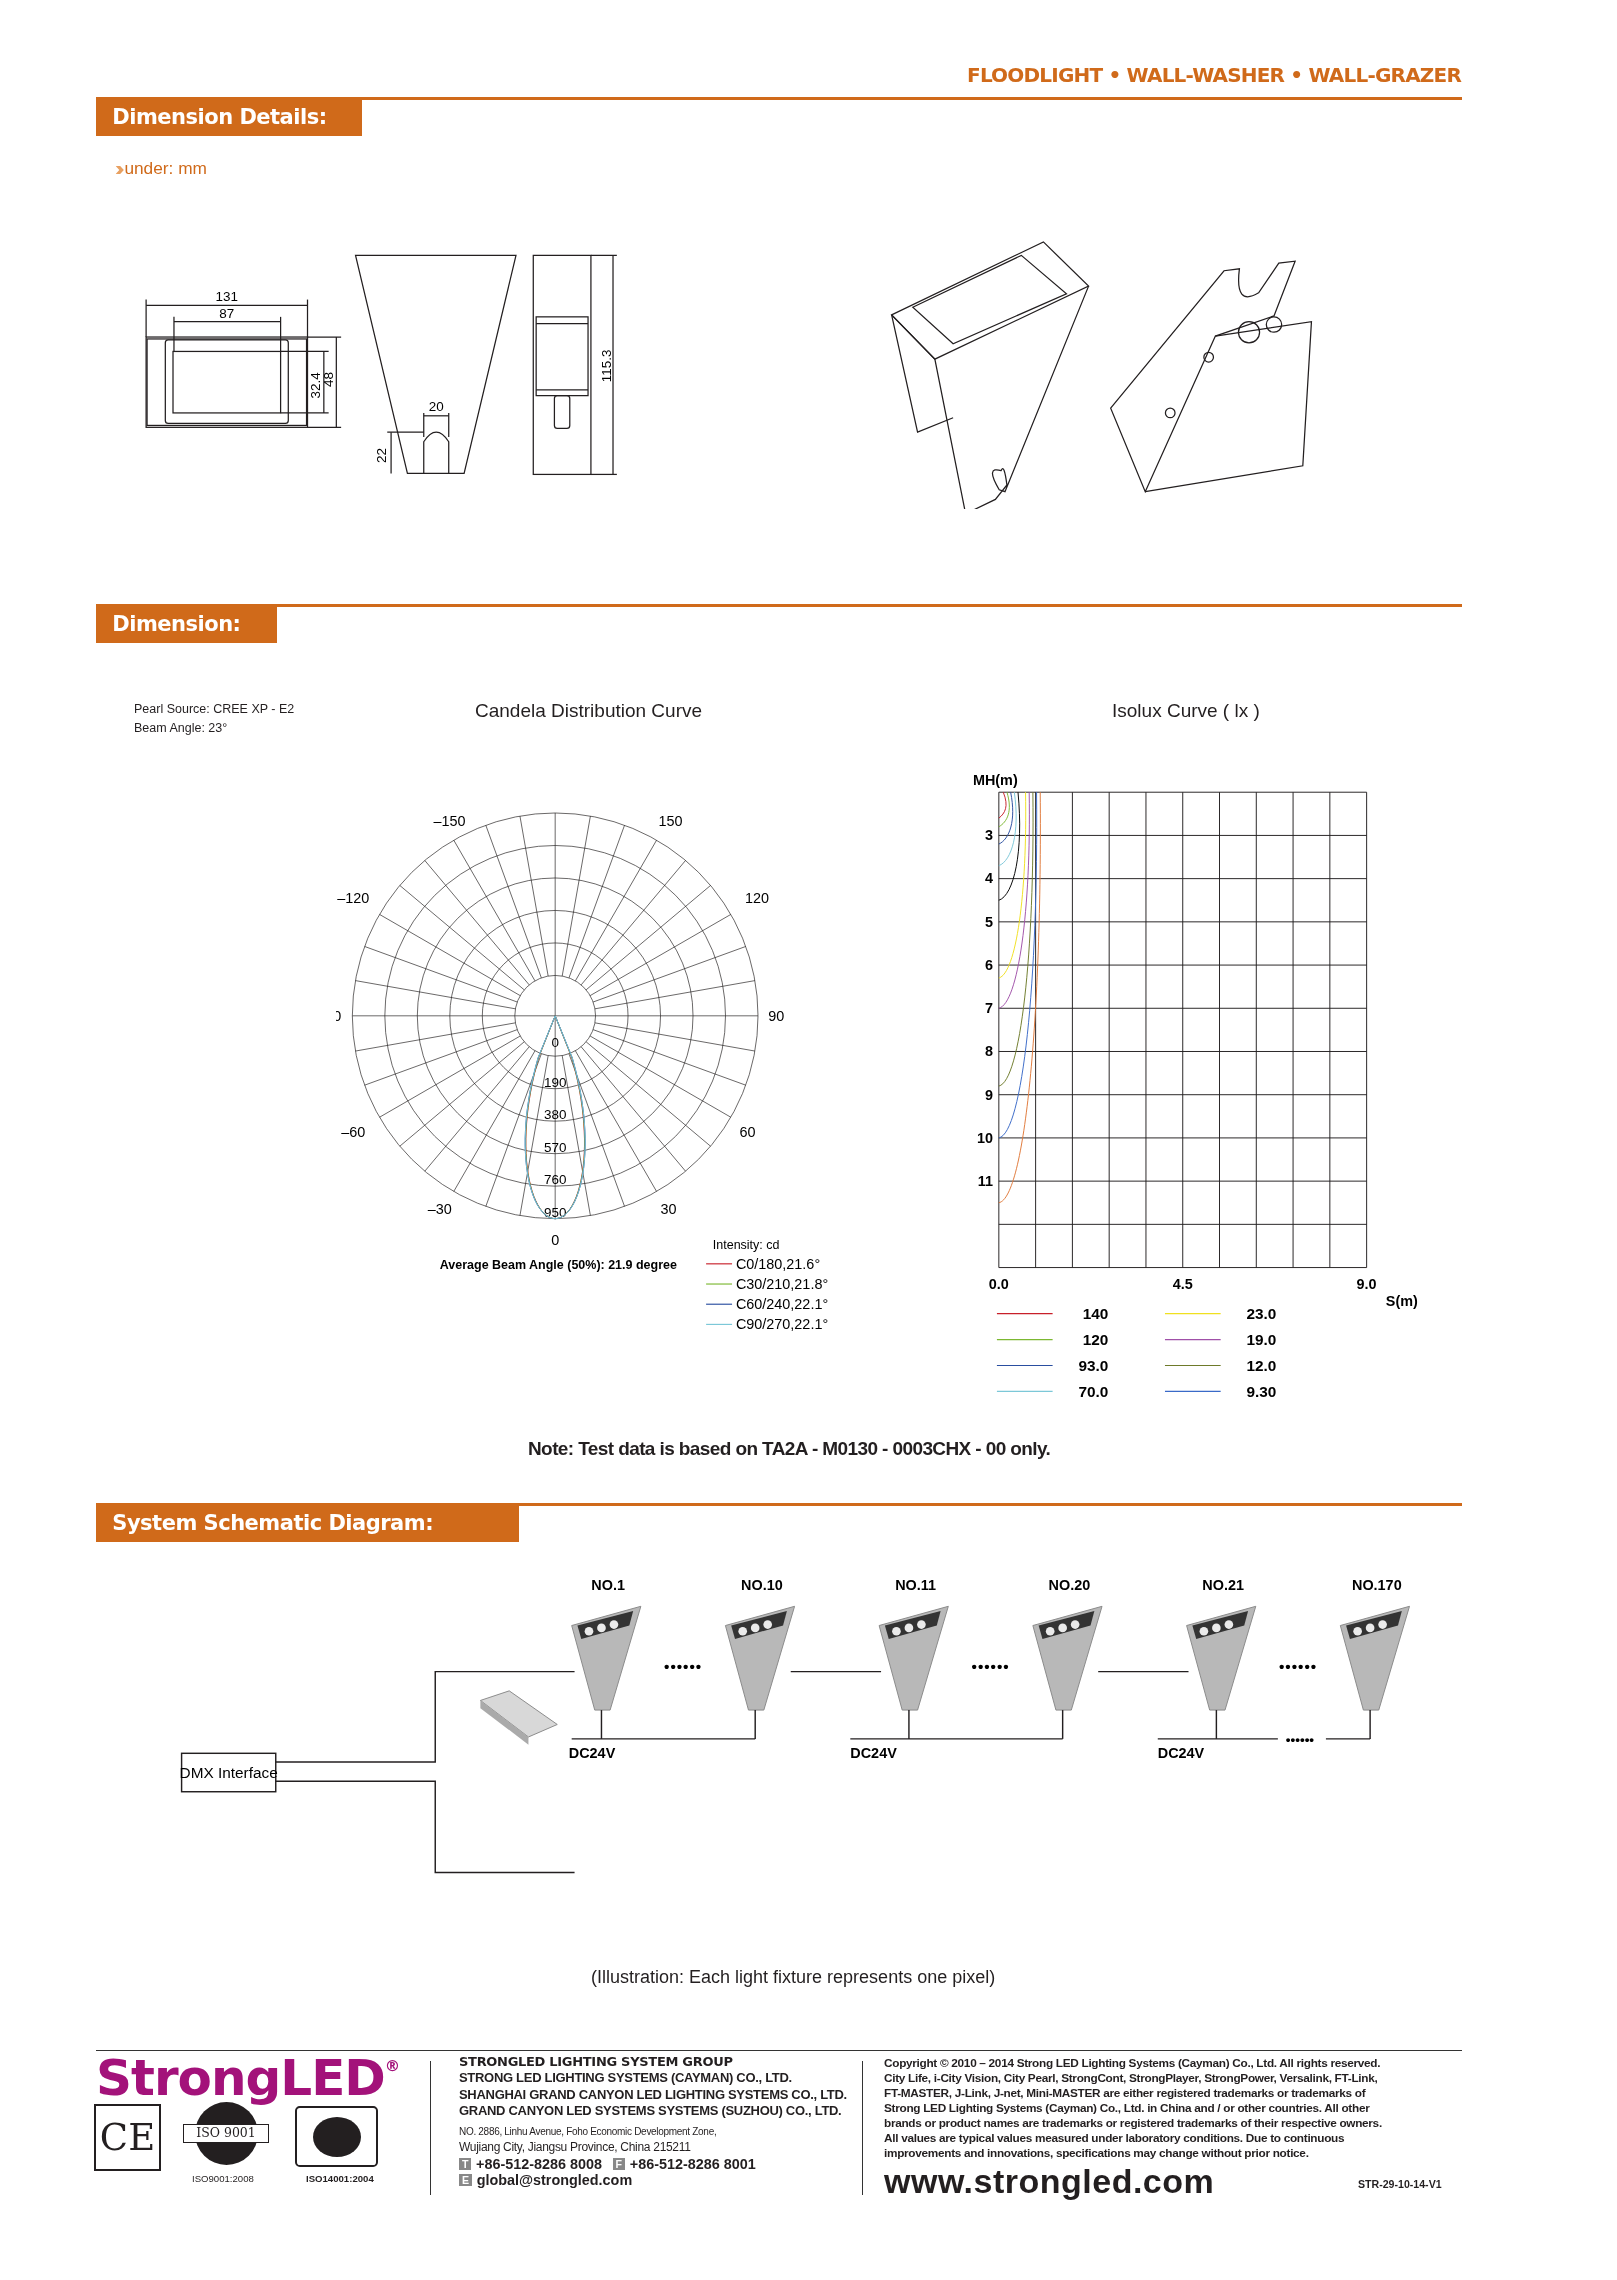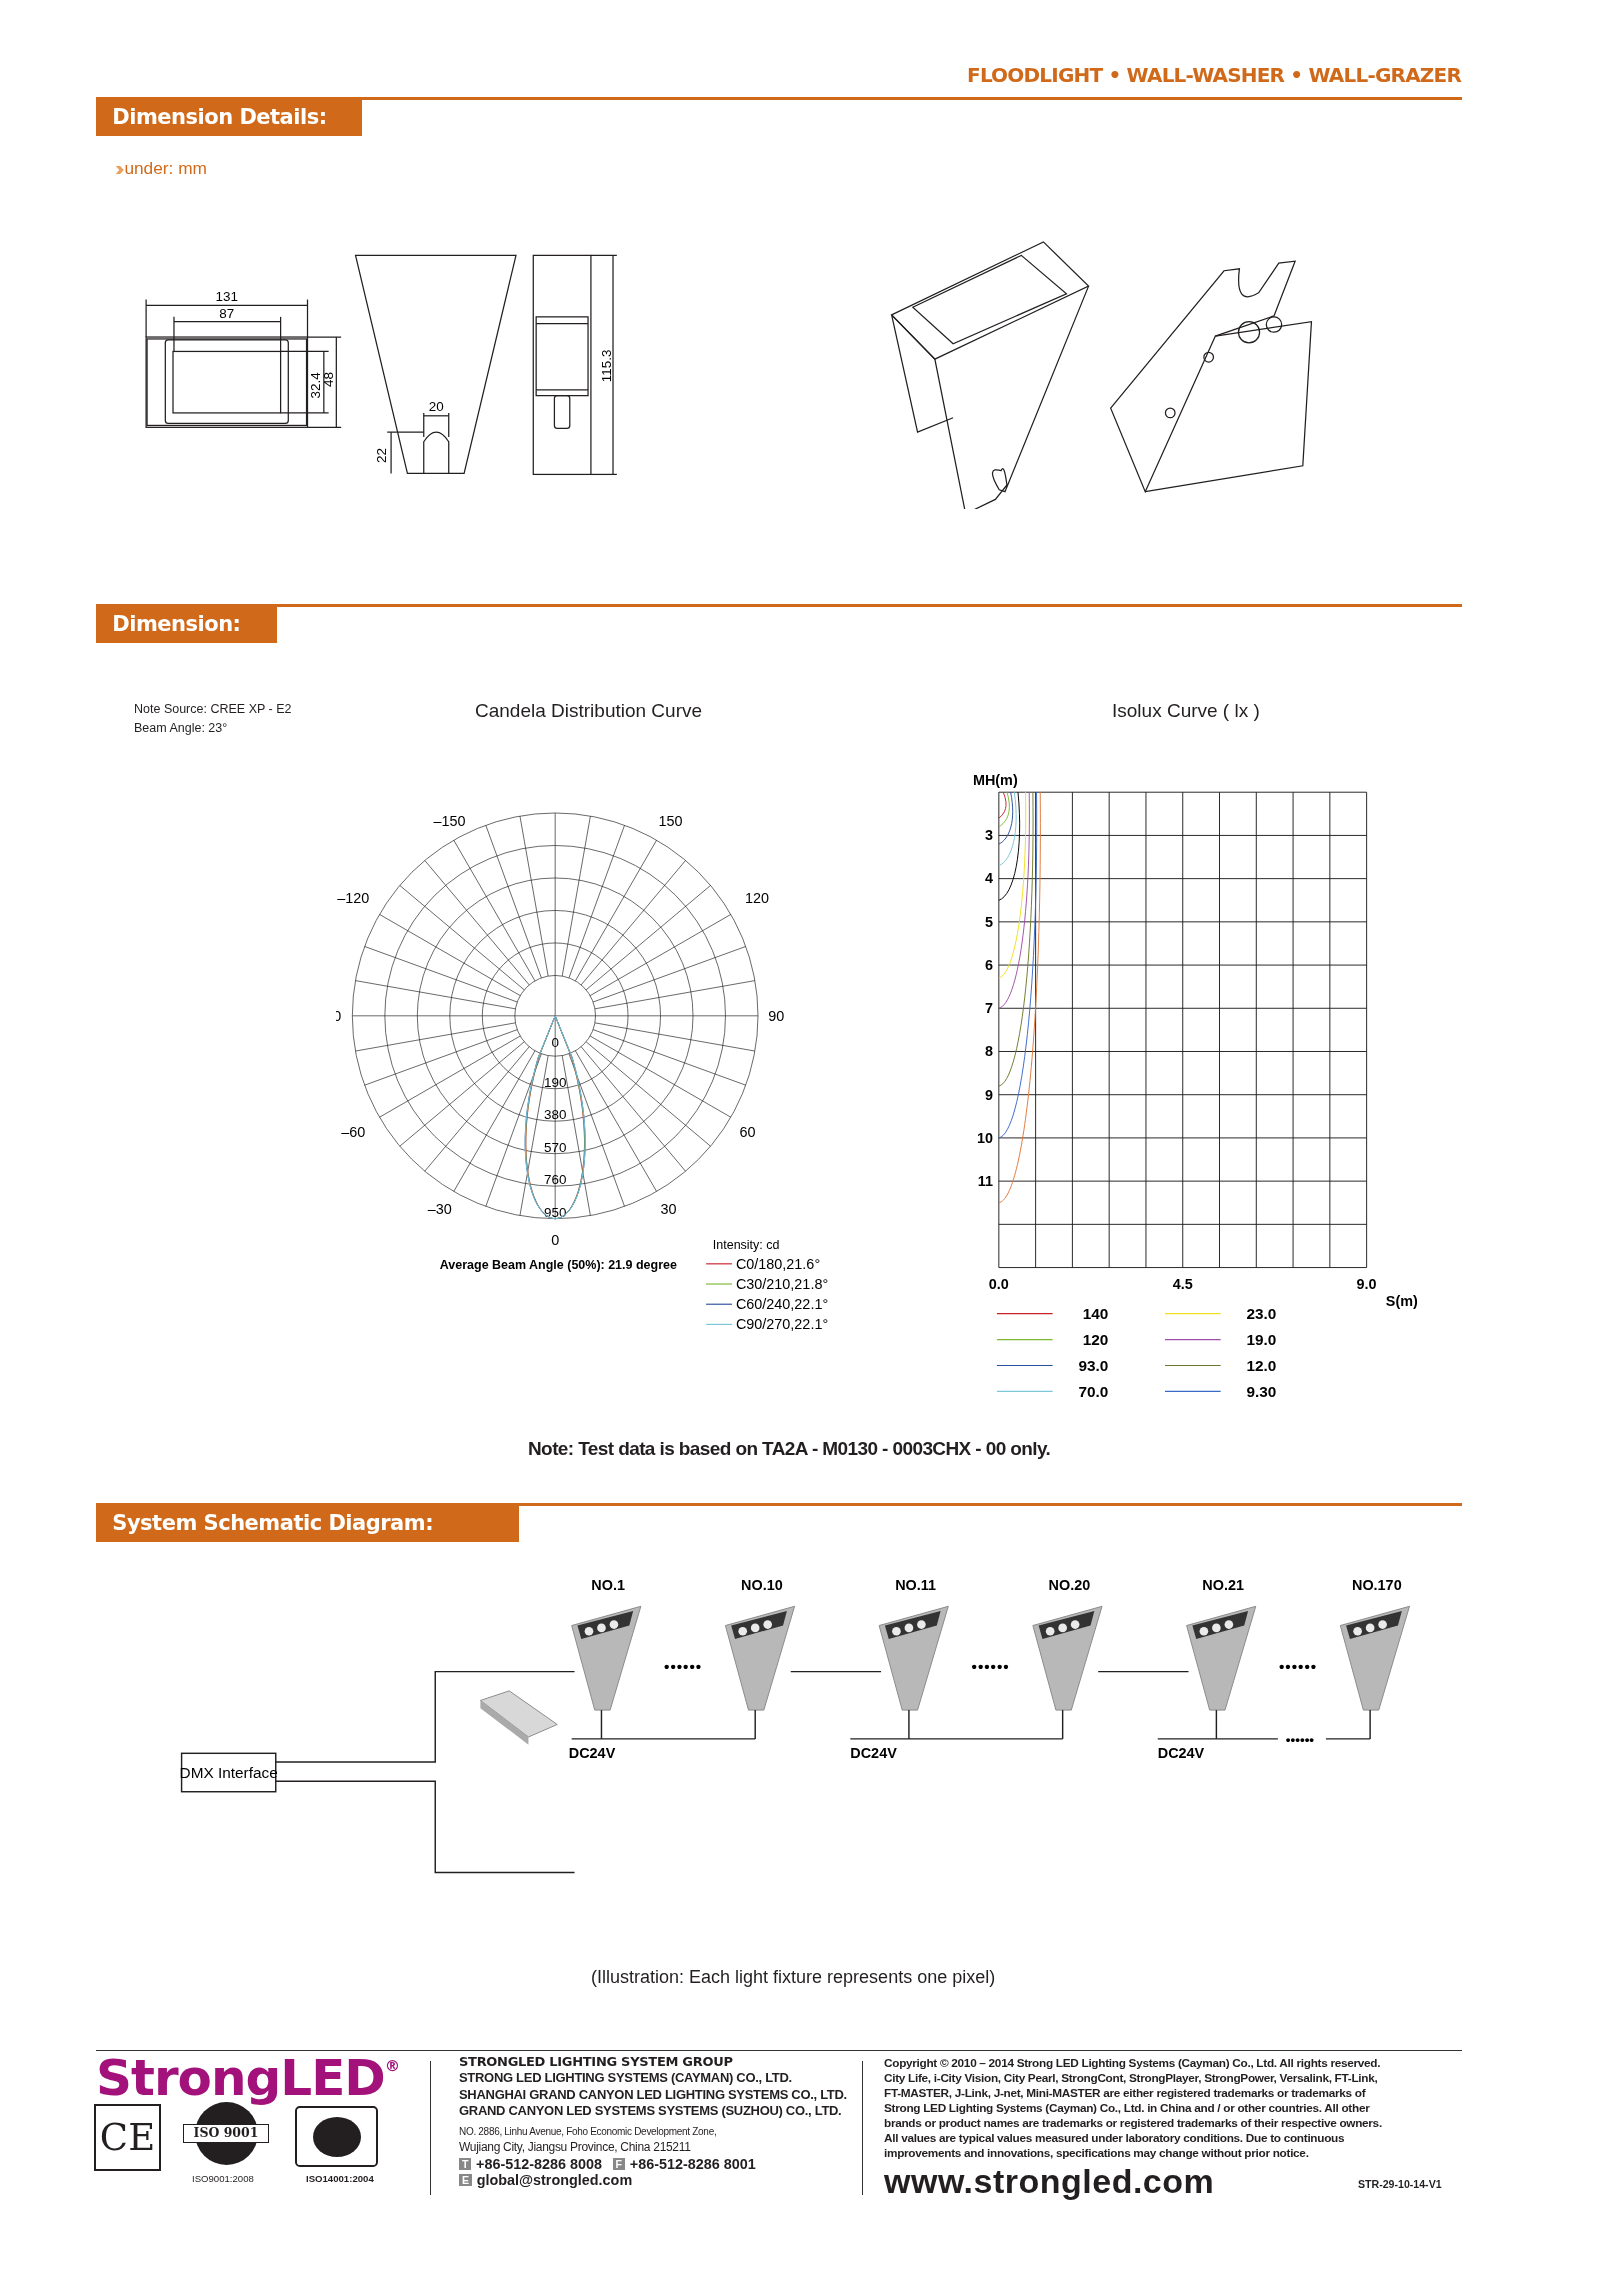--- a/index.html
+++ b/index.html
@@ -90,21 +90,21 @@
     <path d="M1265,100 L1365,85 L1356,235 L1192,262"></path>
     <circle cx="1300" cy="96" r="11"></circle>
       <circle cx="1326" cy="88" r="8"></circle>
     <circle cx="1258" cy="122" r="5"></circle>
       <circle cx="1218" cy="180" r="5"></circle>
   </g>
 </svg>
 
 <div class="topline" style="top:604px"></div>
 <div class="sec-tab" style="top:606px;width:181px">Dimension:</div>
-<div class="t" style="left:134px;top:702px;font-size:12.5px">Note Source: CREE XP - E2</div>
+<div class="t" style="left:134px;top:702px;font-size:12.5px">Pearl Source: CREE XP - E2</div>
 <div class="t" style="left:134px;top:721px;font-size:12.5px">Beam Angle: 23°</div>
 <div class="t" style="left:475px;top:700px;font-size:19px">Candela Distribution Curve</div>
 <div class="t" style="left:1112px;top:700px;font-size:19px">Isolux Curve ( lx )</div>
 
 <svg id="polar" class="abs" style="left:336px;top:788px" width="596" height="596" viewBox="0 0 620 620">
     <circle cx="228" cy="237" r="75.80000000000001" fill="none" stroke="#231f20" stroke-width="0.7"></circle>
     <circle cx="228" cy="237" r="109.60000000000001" fill="none" stroke="#231f20" stroke-width="0.7"></circle>
     <circle cx="228" cy="237" r="143.39999999999998" fill="none" stroke="#231f20" stroke-width="0.7"></circle>
     <circle cx="228" cy="237" r="177.20000000000002" fill="none" stroke="#231f20" stroke-width="0.7"></circle>
     <circle cx="228" cy="237" r="211" fill="none" stroke="#231f20" stroke-width="0.7"></circle>
@@ -402,21 +402,21 @@
     </g>
   </svg>
 
 <div class="t" style="left:591px;top:1967px;font-size:18px">(Illustration: Each light fixture represents one pixel)</div>
 
 <div class="foot-line"></div>
 <div class="strongled"><span>StrongLED</span><sup>®</sup></div>
 <div class="abs" style="left:94px;top:2104px;width:67px;height:67px;border:2.9px solid #231f20;display:flex;align-items:center;justify-content:center;font-size:37px;font-family:'DejaVu Serif',serif">CE</div>
 <div class="abs" style="left:183px;top:2102px;width:86px;height:67px">
   <div style="position:absolute;left:11.5px;top:0;width:63px;height:63px;border-radius:50%;background:#231f20"></div>
-  <div style="position:absolute;left:0;top:22px;width:86px;height:19px;background:#fff;border:1.9px solid #231f20;font-family:'DejaVu Serif',serif;font-weight:bold;font-size:12.5px;text-align:center;line-height:15.4px">ISO 9001</div>
+  <div style="position:absolute;left:0;top:22px;width:86px;height:19px;background:#fff;border:1.9px solid #231f20;font-family:'DejaVu Serif',serif;font-weight:normal;font-size:12.5px;text-align:center;line-height:15.4px">ISO 9001</div>
 </div>
 <div class="t" style="left:192px;top:2173px;font-size:9.6px;font-weight:normal">ISO9001:2008</div>
 <div class="abs" style="left:295px;top:2106px;width:83px;height:61px;border:2.9px solid #231f20;border-radius:4.8px;display:flex;align-items:center;justify-content:center">
     <div style="width:48px;height:40px;border-radius:50%;background:#231f20"></div>
   </div>
 <div class="t" style="left:306px;top:2173px;font-size:9.6px;font-weight:bold">ISO14001:2004</div>
 
 <div class="vsep" style="left:430px;top:2061px;height:134px"></div>
 <div class="abs" style="left:459px;top:2054px">
   <div class="ftxt" style="font-family:'DejaVu Sans',sans-serif;font-size:13px;font-weight:bold">STRONGLED LIGHTING SYSTEM GROUP</div>

